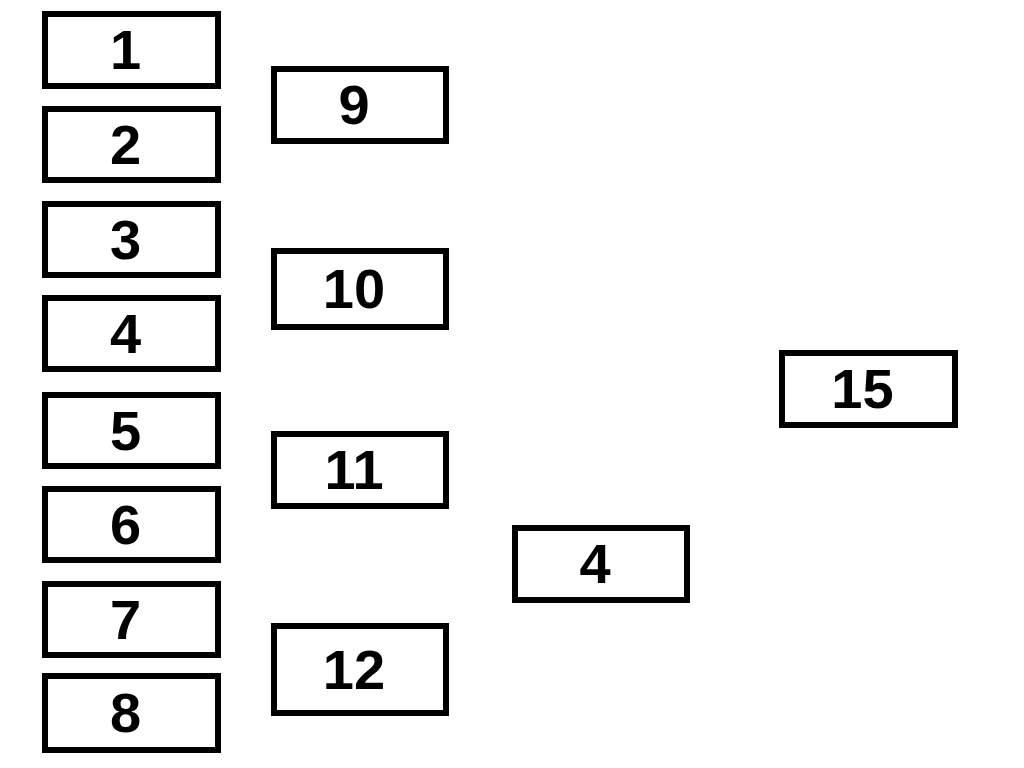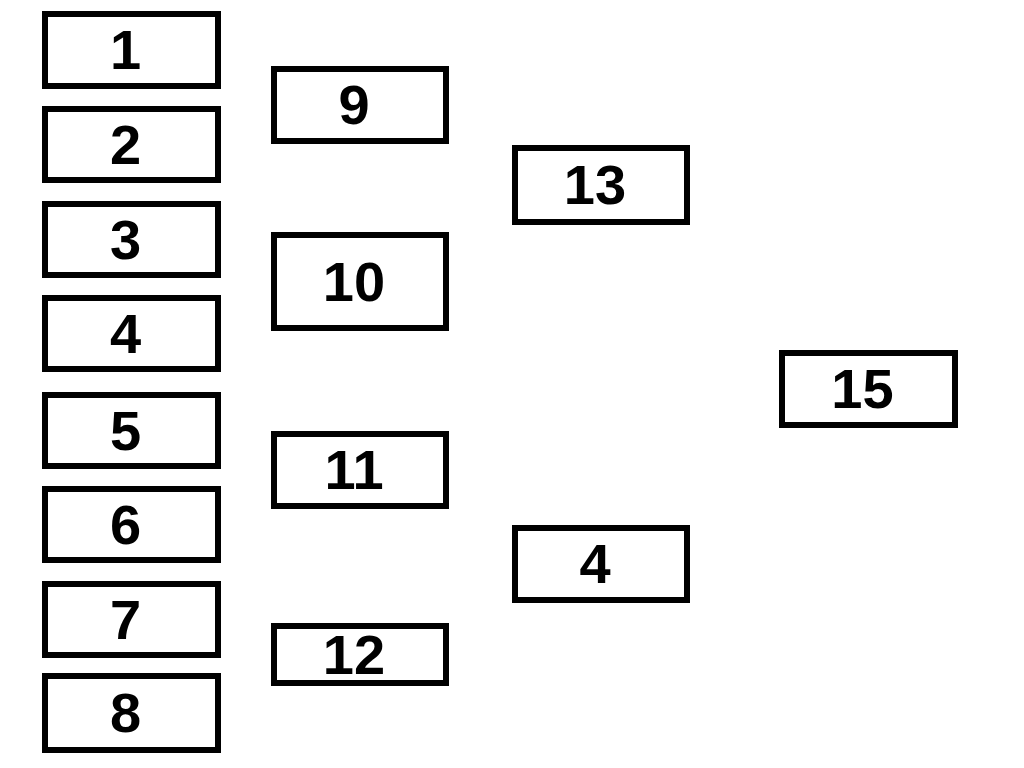--- a/index.html
+++ b/index.html
@@ -36,23 +36,23 @@
   .b1  { left: 42px;  top: 11px;  width: 179px; height: 78px; }
   .b2  { left: 42px;  top: 106px; width: 179px; height: 77px; }
   .b3  { left: 42px;  top: 201px; width: 179px; height: 77px; }
   .b4  { left: 42px;  top: 295px; width: 179px; height: 77px; }
   .b5  { left: 42px;  top: 392px; width: 179px; height: 77px; }
   .b6  { left: 42px;  top: 486px; width: 179px; height: 77px; }
   .b7  { left: 42px;  top: 581px; width: 179px; height: 77px; }
   .b8  { left: 42px;  top: 673px; width: 179px; height: 80px; }
   
   .b9  { left: 271px; top: 66px;  width: 178px; height: 78px; }
-  .b10 { left: 271px; top: 232px; width: 178px; height: 99px; }
+  .b10 { left: 271px; top: 248px; width: 178px; height: 82px; }
   .b11 { left: 271px; top: 431px; width: 178px; height: 78px; }
-  .b12 { left: 271px; top: 623px; width: 178px; height: 63px; }
+  .b12 { left: 271px; top: 623px; width: 178px; height: 93px; }
   
   .b13 { left: 512px; top: 145px; width: 178px; height: 80px; }
   .b14 { left: 512px; top: 525px; width: 178px; height: 78px; }
   
   .b15 { left: 779px; top: 350px; width: 179px; height: 78px; text-align: right; }
 </style>
 </head>
 <body>
 
 <div class="canvas">
@@ -88,23 +88,20 @@
   <div class="box b10">
     <span class="label">10</span>
   </div>
   <div class="box b11">
     <span class="label">11</span>
   </div>
   <div class="box b12">
     <span class="label">12</span>
   </div>
 
-  <div class="box b13">
-    <span class="label">13</span>
-  </div>
   <div class="box b14">
     <span class="label">4</span>
   </div>
 
   <div class="box b15">
     <span class="label">15</span>
   </div>
 
 </div>
 

